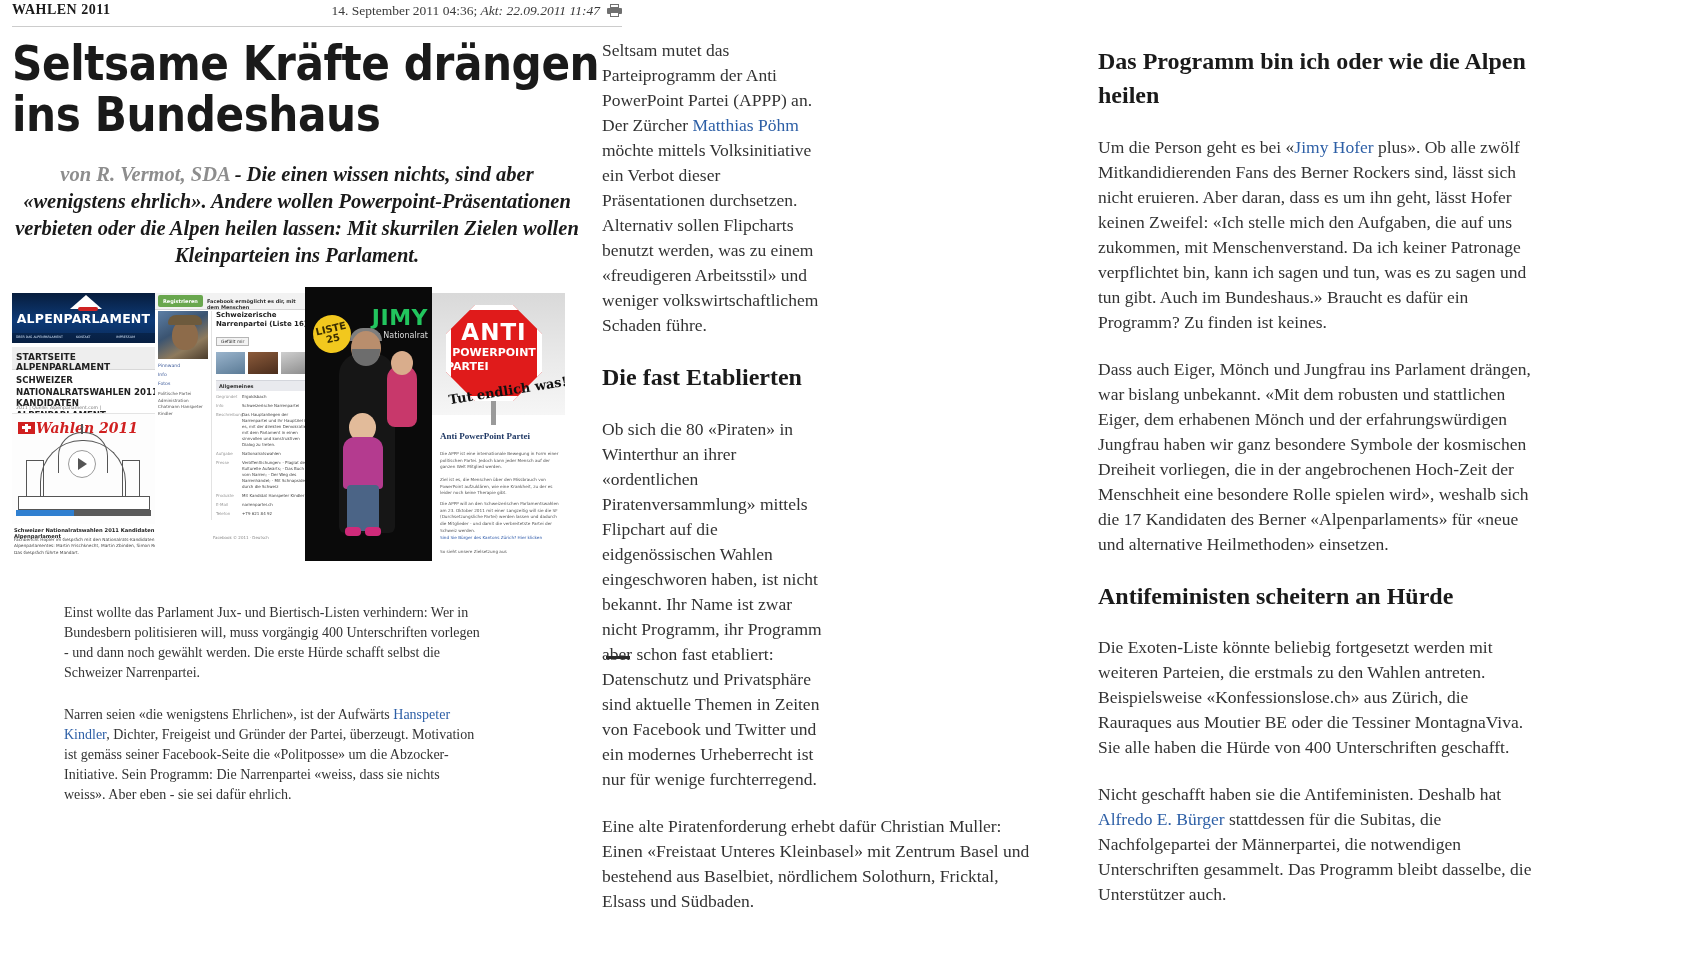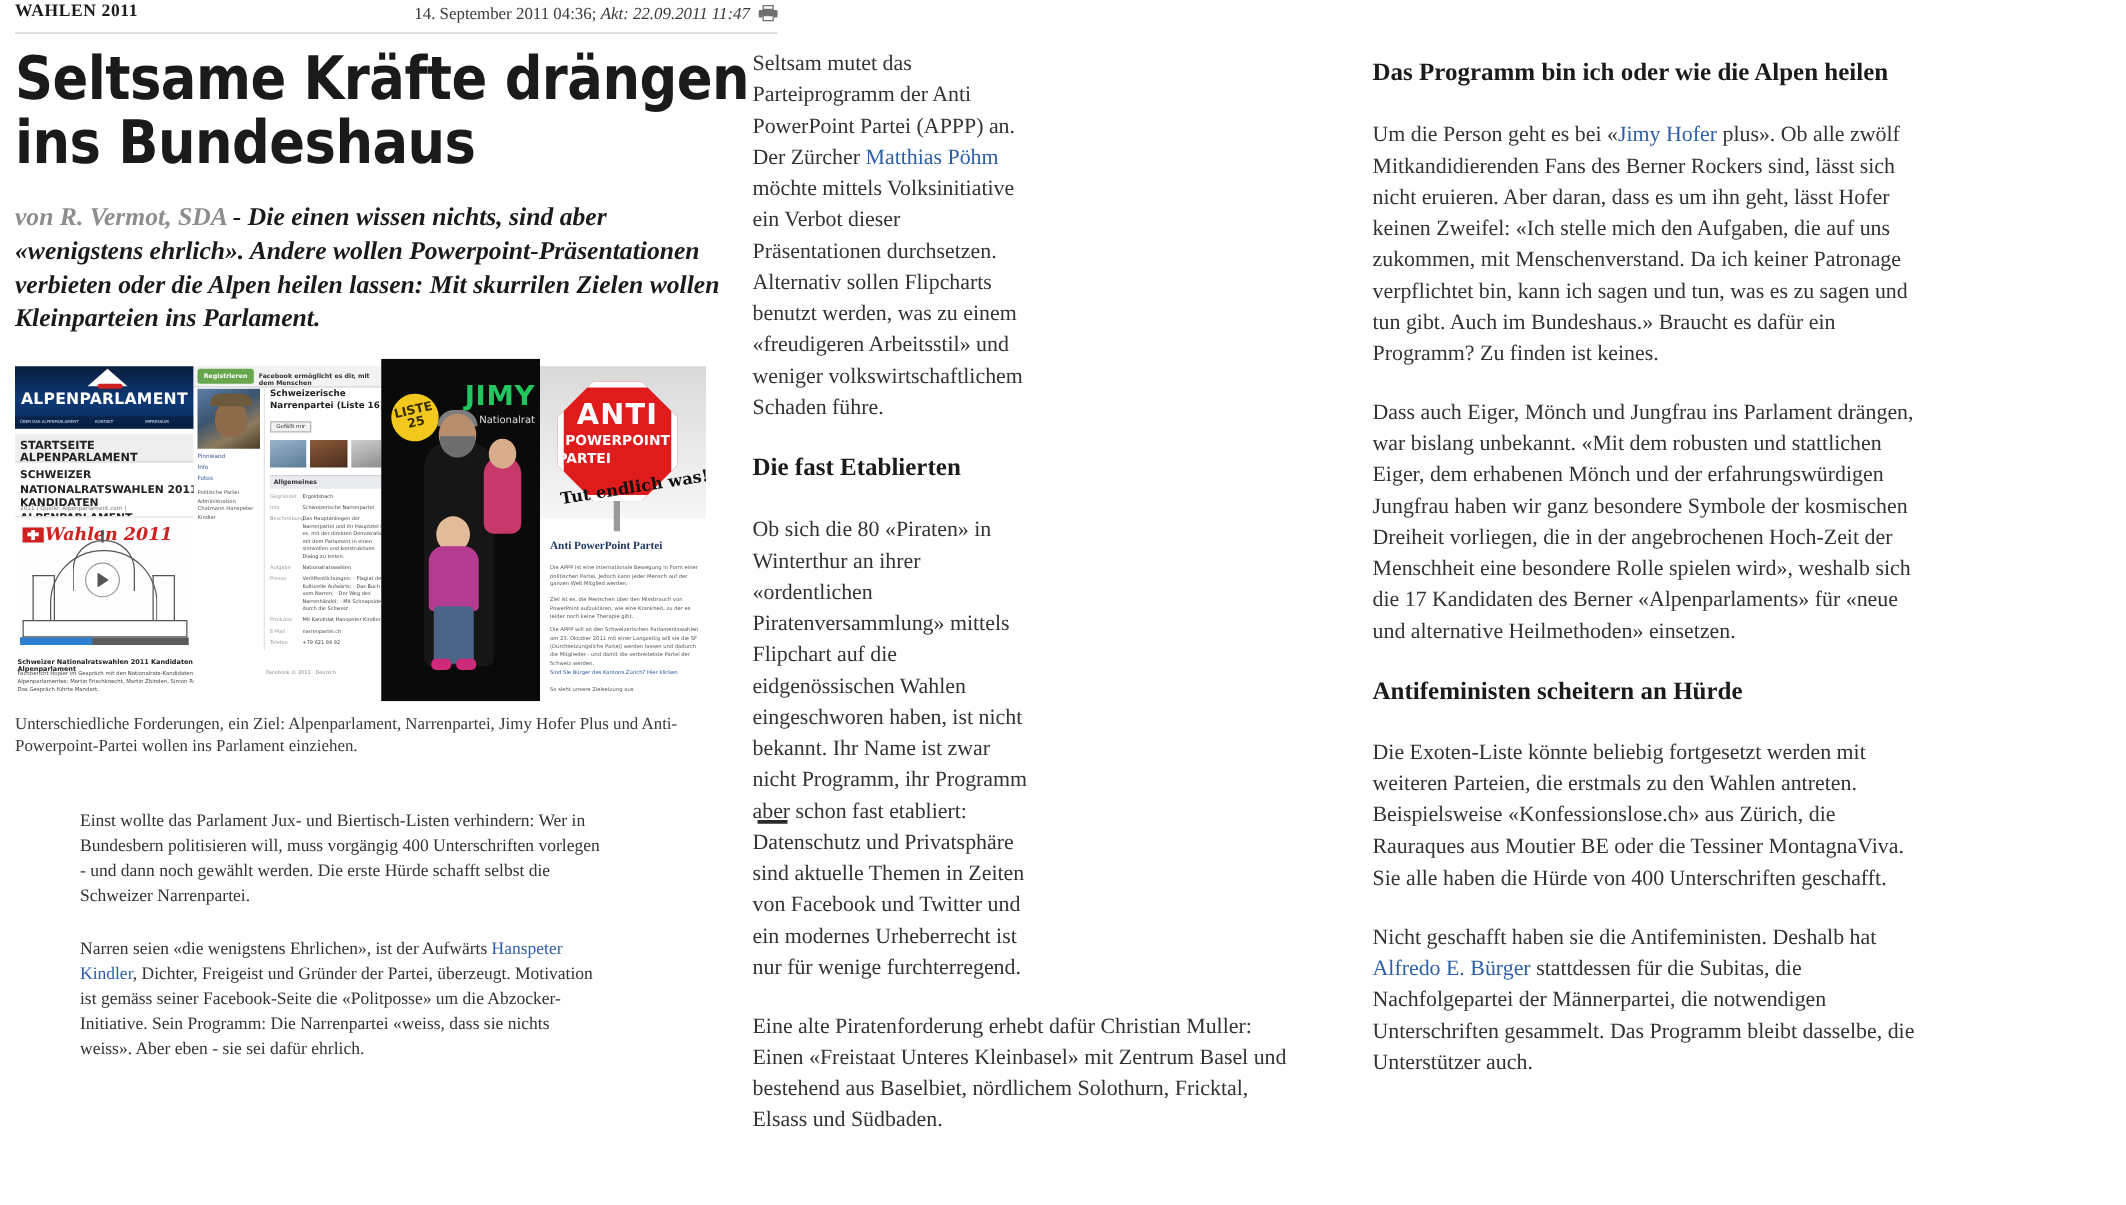--- a/index.html
+++ b/index.html
@@ -103,20 +103,21 @@
     width: 700px;
   }
   .lead {
     margin-top: 20px;
     font-size: 20.5px;
     line-height: 1.32;
     font-style: italic;
     font-weight: bold;
     color: #1a1a1a;
     width: 570px;
+    text-align: center;
   }
   .lead .byline {
     color: #8d8d8d;
     font-weight: bold;
     font-style: italic;
   }
 
   .figure {
     margin-top: 18px;
     width: 553px;
@@ -500,21 +501,21 @@
     width: 430px;
     font-size: 17.5px;
     line-height: 1.43;
     color: #333333;
   }
   .col2 .narrow { width: 222px; }
   .col2 p { margin: 0 0 22px 0; }
   h3.subhead {
     font-family: "Liberation Serif", "DejaVu Serif", serif;
     font-weight: bold;
-    font-size: 20px;
+    font-size: 24px;
     color: #1a1a1a;
     margin: 0 0 22px 0;
   }
   .rule-dash {
     position: absolute;
     left: 4px;
     top: 618px;
     width: 24px;
     height: 3px;
     background: #2b2b2b;
@@ -695,21 +696,20 @@
           <div class="app-slogan">Tut endlich was!</div>
           <div class="app-head">Anti PowerPoint Partei</div>
           <div class="app-para" style="top:164px">Die APPP ist eine internationale Bewegung in Form einer politischen Partei. Jedoch kann jeder Mensch auf der ganzen Welt Mitglied werden.</div>
           <div class="app-para" style="top:190px">Ziel ist es, die Menschen über den Missbrauch von PowerPoint aufzuklären, wie eine Krankheit, zu der es leider noch keine Therapie gibt.</div>
           <div class="app-para" style="top:214px">Die APPP will an den Schweizerischen Parlamentswahlen am 23. Oktober 2011 mit einer Langzeitig will sie die SF (Durchsetzungsliche Partei) werden lassen und dadurch die Mitglieder - und damit die verbreitetste Partei der Schweiz werden.</div>
           <div class="app-para app-link" style="top:248px">Sind Sie Bürger des Kantons Zürich? Hier klicken</div>
           <div class="app-para" style="top:262px">So sieht unsere Zielsetzung aus</div>
         </div>
 
       </div>
-      <div class="caption">Unterschiedliche Forderungen, ein Ziel: Alpenparlament, Narrenpartei, Jimy Hofer Plus und Anti-Powerpoint-Partei wollen ins Parlament einziehen.</div>
     </div>
 
     <div class="col1-body">
       <p>Einst wollte das Parlament Jux- und Biertisch-Listen verhindern: Wer in Bundesbern politisieren will, muss vorgängig 400 Unterschriften vorlegen - und dann noch gewählt werden. Die erste Hürde schafft selbst die Schweizer Narrenpartei.</p>
       <p><span>Narren seien «die wenigstens Ehrlichen», ist der Aufwärts </span><span class="link">Hanspeter Kindler</span><span>, Dichter, Freigeist und Gründer der Partei, überzeugt. Motivation ist gemäss seiner Facebook-Seite die «Politposse» um die Abzocker-Initiative. Sein Programm: Die Narrenpartei «weiss, dass sie nichts weiss». Aber eben - sie sei dafür ehrlich.</span></p>
     </div>
   </div>
 
   <div class="col2">
     <p class="narrow"><span>Seltsam mutet das Parteiprogramm der Anti PowerPoint Partei (APPP) an. Der Zürcher </span><span class="link">Matthias Pöhm</span><span> möchte mittels Volksinitiative ein Verbot dieser Präsentationen durchsetzen. Alternativ sollen Flipcharts benutzt werden, was zu einem «freudigeren Arbeitsstil» und weniger volkswirtschaftlichem Schaden führe.</span></p>

